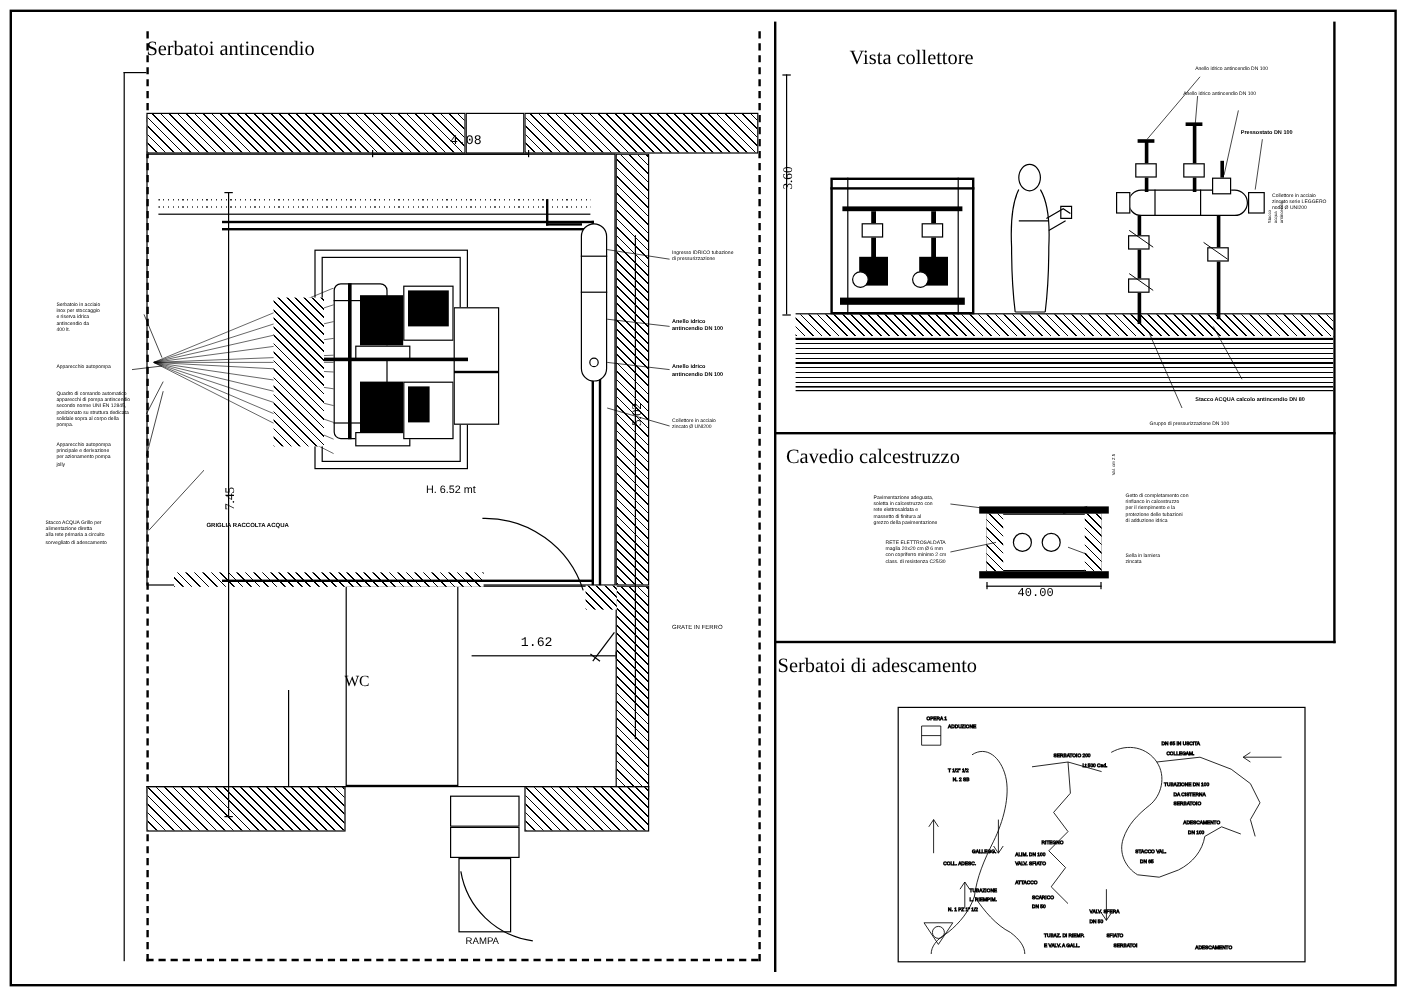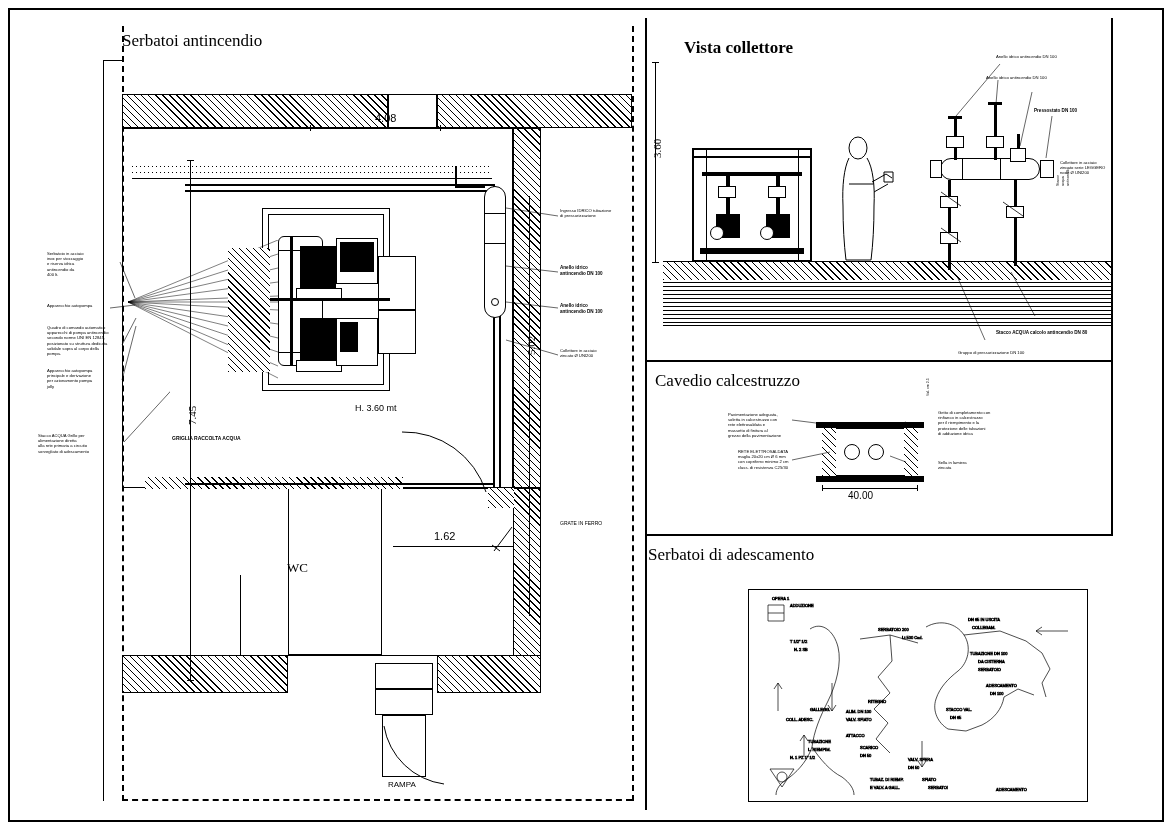--- a/index.html
+++ b/index.html
@@ -17,21 +17,21 @@
      background-image:repeating-linear-gradient(45deg,#000 0px,#000 1px,transparent 1px,transparent 5px);
      background-color:#fff;border:1px solid #000;box-sizing:border-box;}
   .hatch-h{position:absolute;
      background-image:repeating-linear-gradient(0deg,#000 0px,#000 1px,transparent 1px,transparent 4px);
      background-color:#fff;}
   .dot{position:absolute;background-image:repeating-linear-gradient(90deg,#000 0px,#000 1px,transparent 1px,transparent 4px);height:1px;}
   .box{position:absolute;border:1px solid #000;box-sizing:border-box;background:#fff;}
   .boxn{position:absolute;border:1px solid #000;box-sizing:border-box;background:transparent;}
   .lbl{position:absolute;font-family:"Liberation Sans", sans-serif;font-size:4.2px;line-height:5.2px;color:#000;white-space:pre-line;}
   .lbl-b{position:absolute;font-family:"Liberation Sans", sans-serif;font-size:4.6px;line-height:5.6px;color:#000;font-weight:bold;white-space:pre-line;}
-  .dim{position:absolute;font-family:Liberation Sans, sans-serif;font-size:11px;color:#000;white-space:nowrap;}
+  .dim{position:absolute;font-family:Liberation Mono, monospace;font-size:11px;color:#000;white-space:nowrap;}
   .dim-v{position:absolute;font-family:"Liberation Serif", serif;font-size:11px;color:#000;white-space:nowrap;transform:rotate(-90deg);transform-origin:left top;}
   .small{position:absolute;font-family:"Liberation Sans", sans-serif;font-size:6px;color:#000;white-space:nowrap;}
   .wc{position:absolute;font-family:"Liberation Serif", serif;font-size:13px;color:#000;}
   .grp{position:absolute;}
   .fill{position:absolute;background:#000;}
   .circ{position:absolute;border:1px solid #000;border-radius:50%;box-sizing:border-box;}
   .sketchbox{position:absolute;border:1px solid #000;background:#fff;box-sizing:border-box;}
   .tick{position:absolute;background:#000;width:1px;height:6px;}
 </style>
 </head>
@@ -39,21 +39,21 @@
 
 <div id="sheet">
   <div class="frame"></div>
 
   <div class="sep" style="left:645px;top:18px;width:2px;height:792px;"></div>
   <div class="sep" style="left:645px;top:360px;width:468px;height:2px;"></div>
   <div class="sep" style="left:645px;top:534px;width:468px;height:2px;"></div>
   <div class="sep" style="left:1111px;top:18px;width:2px;height:518px;"></div>
 
   <div class="panel-title" style="left:122px;top:31px;">Serbatoi antincendio</div>
-  <div class="panel-title" style="left:684px;top:38px;font-weight:bold;">Vista collettore</div>
+  <div class="panel-title" style="left:708px;top:38px;">Vista collettore</div>
   <div class="panel-title" style="left:655px;top:371px;">Cavedio calcestruzzo</div>
   <div class="panel-title" style="left:648px;top:545px;">Serbatoi di adescamento</div>
 
   <div class="grp">
 
     <div class="dash-v" style="left:122px;top:26px;height:775px;"></div>
     <div class="dash-v" style="left:632px;top:26px;height:775px;"></div>
     <div class="dash-h" style="left:122px;top:799px;width:510px;"></div>
 
     <div class="hatch" style="left:122px;top:94px;width:266px;height:34px;"></div>
@@ -168,21 +168,21 @@
     <div class="box" style="left:375px;top:663px;width:58px;height:26px;"></div>
     <div class="box" style="left:375px;top:689px;width:58px;height:26px;"></div>
     <div class="boxn" style="left:382px;top:715px;width:44px;height:62px;"></div>
     <div class="small" style="left:388px;top:780px;font-size:8px;text-align:center;">RAMPA</div>
 
     <div class="hatch" style="left:488px;top:488px;width:26px;height:20px;border:none;"></div>
     <div class="small" style="left:560px;top:520px;font-size:5px;">GRATE IN FERRO</div>
 
     <div class="wc" style="left:287px;top:560px;">WC</div>
 
-    <div class="small" style="left:355px;top:403px;font-size:9px;">H. 3.60 mt</div>
+    <div class="small" style="left:355px;top:403px;font-size:9px;">H. 6.52 mt</div>
     <div class="small" style="left:172px;top:435px;font-size:5px;font-weight:bold;">GRIGLIA RACCOLTA ACQUA</div>
 
     <div class="ln hline" style="left:310px;top:128px;width:130px;"></div>
     <div class="tick" style="left:310px;top:125px;"></div>
     <div class="tick" style="left:440px;top:125px;"></div>
     <div class="dim" style="left:375px;top:112px;">4.08</div>
 
     <div class="ln vline" style="left:190px;top:160px;height:520px;"></div>
     <div class="tick" style="left:187px;top:160px;width:7px;height:1px;"></div>
     <div class="tick" style="left:187px;top:680px;width:7px;height:1px;"></div>

